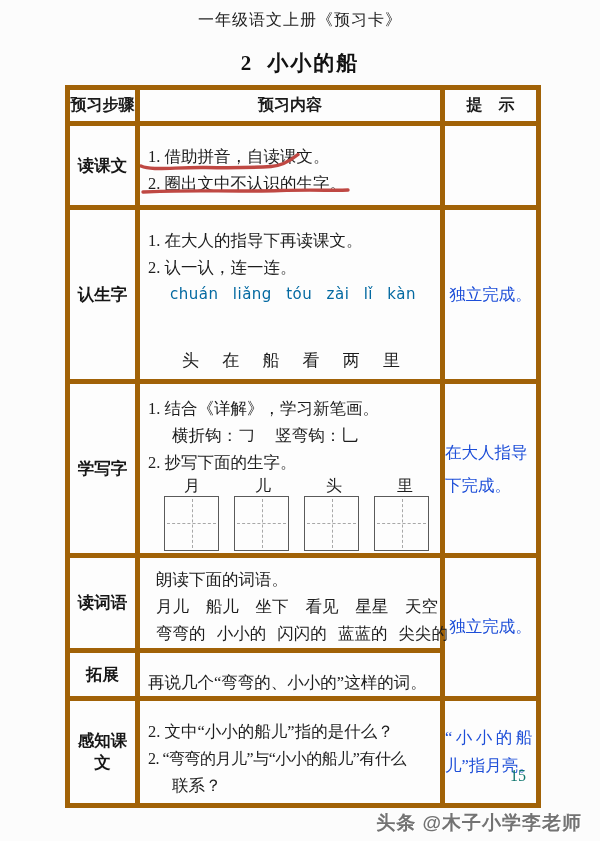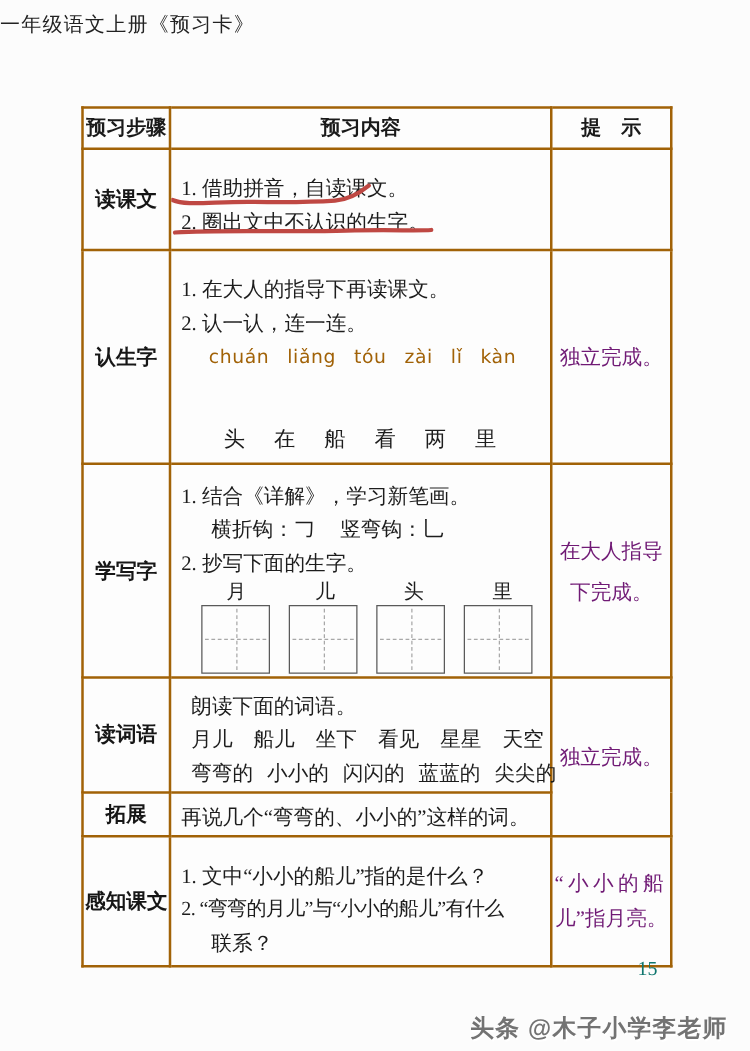--- a/index.html
+++ b/index.html
@@ -4,74 +4,74 @@
 <style>
   html,body{margin:0;padding:0;background:#ffffff;}
   .page{
     position:relative;width:600px;height:841px;overflow:hidden;
     background:#fcfcfc;color:#1d1d1d;
     font-family:"Liberation Serif","DejaVu Serif",serif;
   }
   
   .doc-header{
     position:absolute;top:10px;left:0;width:100%;
-    font-size:16px;letter-spacing:1px;color:#222;
+    text-align:center;font-size:16px;letter-spacing:1px;color:#222;
   }
   .doc-title{
     position:absolute;top:49px;left:0;width:100%;
     text-align:center;font-weight:bold;font-size:21px;letter-spacing:2px;color:#111;
   }
   .doc-title .num{margin-right:16px;letter-spacing:0;}
   
   table.card{
     position:absolute;left:65px;top:85px;width:471px;
     border-collapse:collapse;table-layout:fixed;
     border:2.5px solid #262626;
     background:#fdfdfd;
   }
-  .card td,.card th{border:2px solid #a16207;padding:0;vertical-align:middle;}
+  .card td,.card th{border:5px solid #a16207;padding:0;vertical-align:middle;}
   .card th{
     font-family:"Liberation Sans","DejaVu Sans",sans-serif;
     font-weight:bold;font-size:16px;color:#1a1a1a;
     text-align:center;height:31px;
   }
   .label-cell{
     font-family:Liberation Serif, serif;
     font-weight:bold;font-size:16.5px;text-align:center;color:#161616;
     padding:0 1px;
   }
   .content-cell{
     position:relative;font-size:16.5px;vertical-align:top;
     padding:0;
   }
   .content-inner{padding:9px 4px 0 8px;}
   .line{line-height:27px;white-space:nowrap;}
   .line.indent{padding-left:24px;}
   .line.tight{font-size:16px;letter-spacing:-0.5px;}
-  .hint-cell{font-size:16.5px;text-align:center;color:#701a75;}
-  .hint-left{text-align:center;padding-left:7px;}
+  .hint-cell{font-size:16.5px;text-align:center;color:#1d4ed8;}
+  .hint-left{text-align:left;padding-left:7px;}
   .hint-top{vertical-align:top;padding-top:29px;line-height:33px;}
   .hint-cell .hl{white-space:nowrap;}
   .hint-mid{line-height:28px;}
   .hint-mid .sp{letter-spacing:3.5px;}
   
   tr.r1 td{height:79px;}
   tr.r2 td{height:169px;}
   tr.r3 td{height:169px;}
   tr.r4 td{height:90px;}
   tr.r5 td{height:33px;}
   tr.r6 td{height:102px;}
-  tr.r5 .content-cell .content-inner{padding-top:4px;}
+  tr.r5 .content-cell .content-inner{padding-top:16px;}
   
   .red-marks{position:absolute;left:0;top:0;width:303px;height:79px;pointer-events:none;}
   
   .pinyin-row{
     display:flex;justify-content:space-between;width:246px;margin:4px 0 16px 22px;
     font-family:"DejaVu Sans","Liberation Sans",sans-serif;
-    font-size:15px;color:#a16207;letter-spacing:0.5px;
+    font-size:15px;color:#0369a1;letter-spacing:0.5px;
   }
   .charmatch-row{
     display:flex;justify-content:space-between;width:218px;margin:46px 0 0 34px;
     font-size:17px;
   }
   
   .grid-labels{display:flex;gap:15px;margin-left:16px;height:19px;}
   .grid-labels span{width:56px;text-align:center;font-size:16px;line-height:19px;}
   .grid-boxes{display:flex;gap:15px;margin-left:16px;margin-top:1px;}
   .tian{
@@ -103,20 +103,23 @@
     text-shadow:1px 1px 0 #ffffff;letter-spacing:1px;
   }
 </style>
 </head>
 <body>
 
 <div class="page">
 
   <div class="doc-header">一年级语文上册《预习卡》</div>
 
+  <div class="doc-title">
+    <span class="num">2</span><span>小小的船</span>
+  </div>
 
   <table class="card">
     <colgroup>
         <col style="width:70px">
         <col style="width:305px">
         <col style="width:96px">
       </colgroup>
 
     <tbody>
         <tr class="rh">
@@ -225,21 +228,21 @@
         <div class="content-inner">
           <div class="line">再说几个“弯弯的、小小的”这样的词。</div>
         </div>
       </td>
     </tr>
 
     <tr class="r6">
       <td class="label-cell">感知课文</td>
       <td class="content-cell">
         <div class="content-inner" style="padding-top:13px;">
-          <div class="line">1. 文中“小小的船儿”指的是什么？</div>
+          <div class="line">2. 文中“小小的船儿”指的是什么？</div>
           <div class="line tight">2. “弯弯的月儿”与“小小的船儿”有什么</div>
           <div class="line indent">联系？</div>
         </div>
       </td>
       <td class="hint-cell hint-left hint-mid">
         <div class="hl sp">“小小的船</div>
         <div class="hl">儿”指月亮。</div>
       </td>
     </tr>
   </tbody>

